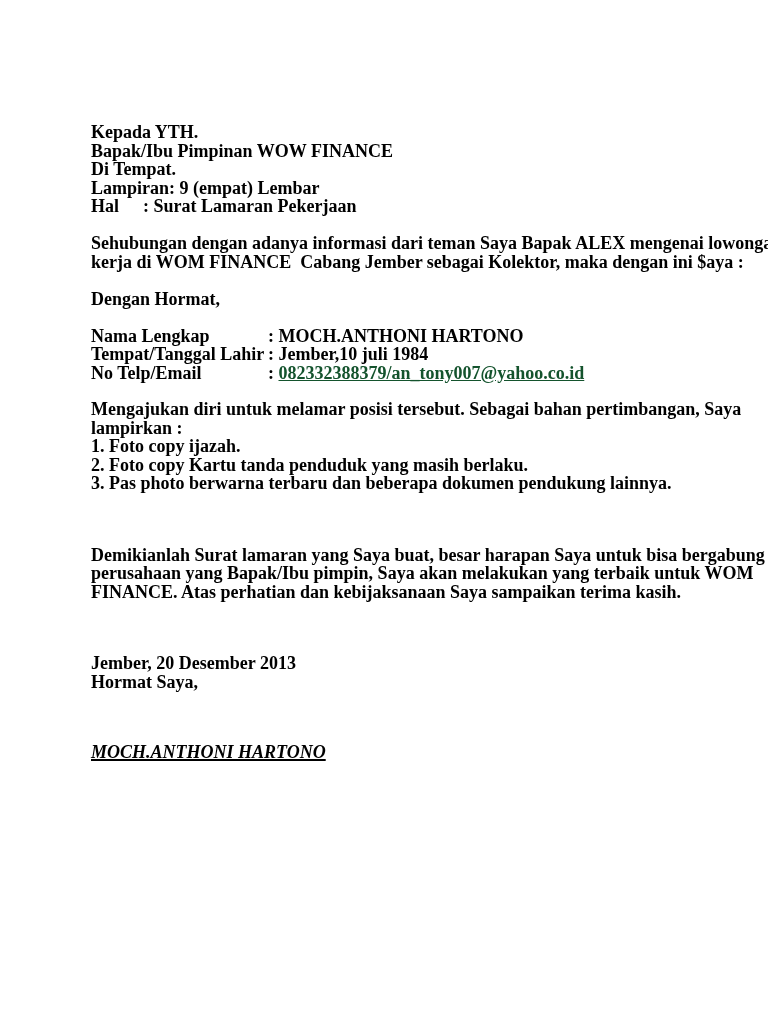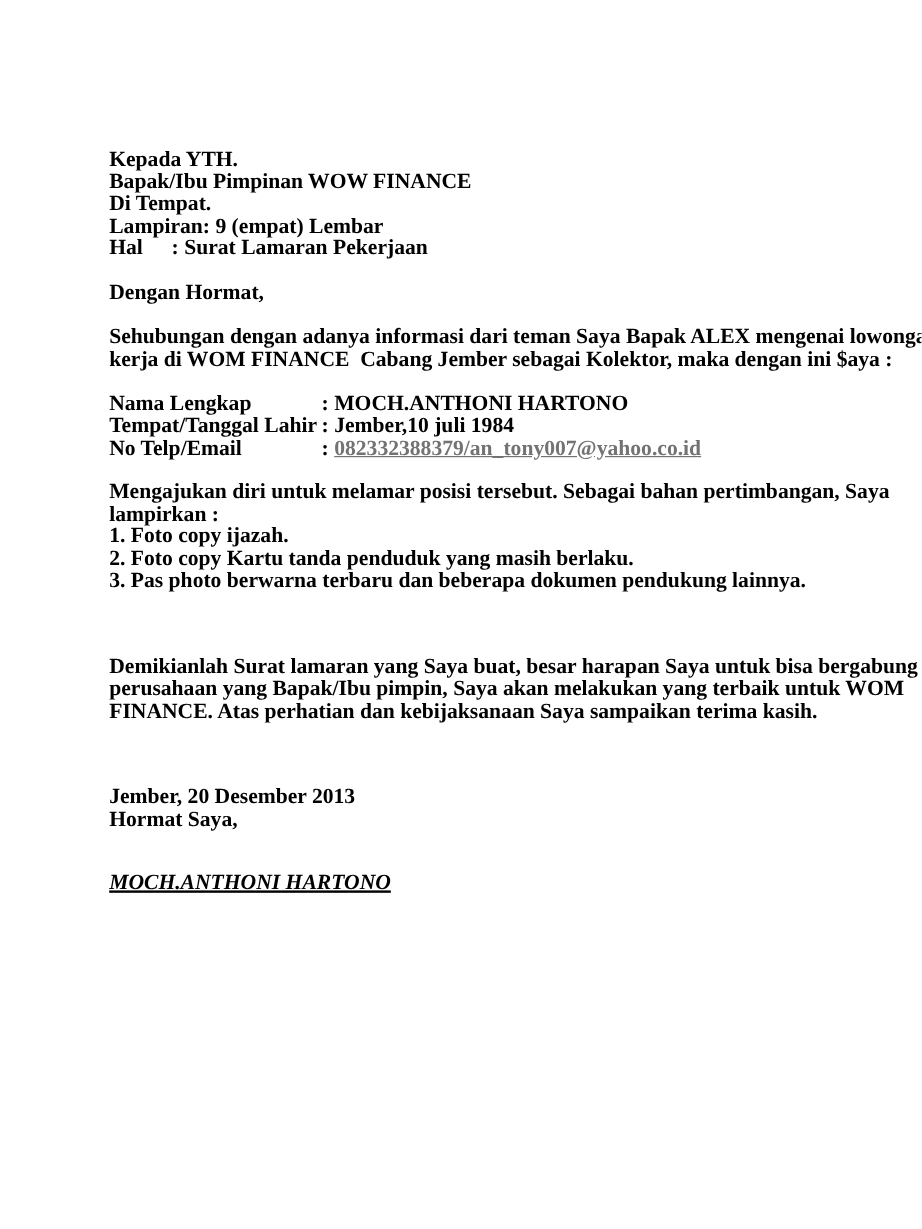--- a/index.html
+++ b/index.html
@@ -30,29 +30,29 @@
     width: 620px;
   }
   .lines {
     white-space: pre;
   }
   .block { margin: 0; }
   .mt-1line   { margin-top: 18.5px; }
   .mt-body    { margin-top: 18px; font-family: Liberation Serif, serif; }
   .mt-closing { margin-top: 53px; }
   .mt-datesig { margin-top: 53px; }
-  .mt-signame { margin-top: 35px; }
+  .mt-signame { margin-top: 52px; }
   .hal-row { display: flex; }
   .hal-label { width: 52px; flex: 0 0 52px; }
   .drow { display: flex; white-space: pre; }
   .dlabel { width: 177px; flex: 0 0 177px; }
   .dvalue { white-space: pre; }
   .colon { white-space: pre; }
   a.email-link {
-    color: #737373;
+    color: #14532d;
     text-decoration: underline;
     cursor: pointer;
   }
   .sig-name {
     display: inline-block;
     font-style: italic;
     text-decoration: underline;
     text-decoration-thickness: 2px;
   }
 </style>
@@ -66,24 +66,24 @@
       <div class="lines">Kepada YTH.
 Bapak/Ibu Pimpinan WOW FINANCE
 Di Tempat.</div>
       <div>Lampiran: 9 (empat) Lembar</div>
       <div class="hal-row">
         <span class="hal-label">Hal</span>
         <span>: Surat Lamaran Pekerjaan</span>
       </div>
     </div>
 
-    <div class="block mt-1line">Dengan Hormat,</div>
-
     <div class="block mt-1line lines">Sehubungan dengan adanya informasi dari teman Saya Bapak ALEX mengenai lowongan
 kerja di WOM FINANCE  Cabang Jember sebagai Kolektor, maka dengan ini $aya :</div>
+
+    <div class="block mt-1line">Dengan Hormat,</div>
 
     <div class="block mt-1line">
       <div class="drow">
         <span class="dlabel">Nama Lengkap</span>
         <span class="dvalue">: MOCH.ANTHONI HARTONO</span>
       </div>
       <div class="drow">
         <span class="dlabel">Tempat/Tanggal Lahir</span>
         <span class="dvalue">: Jember,10 juli 1984</span>
       </div>

